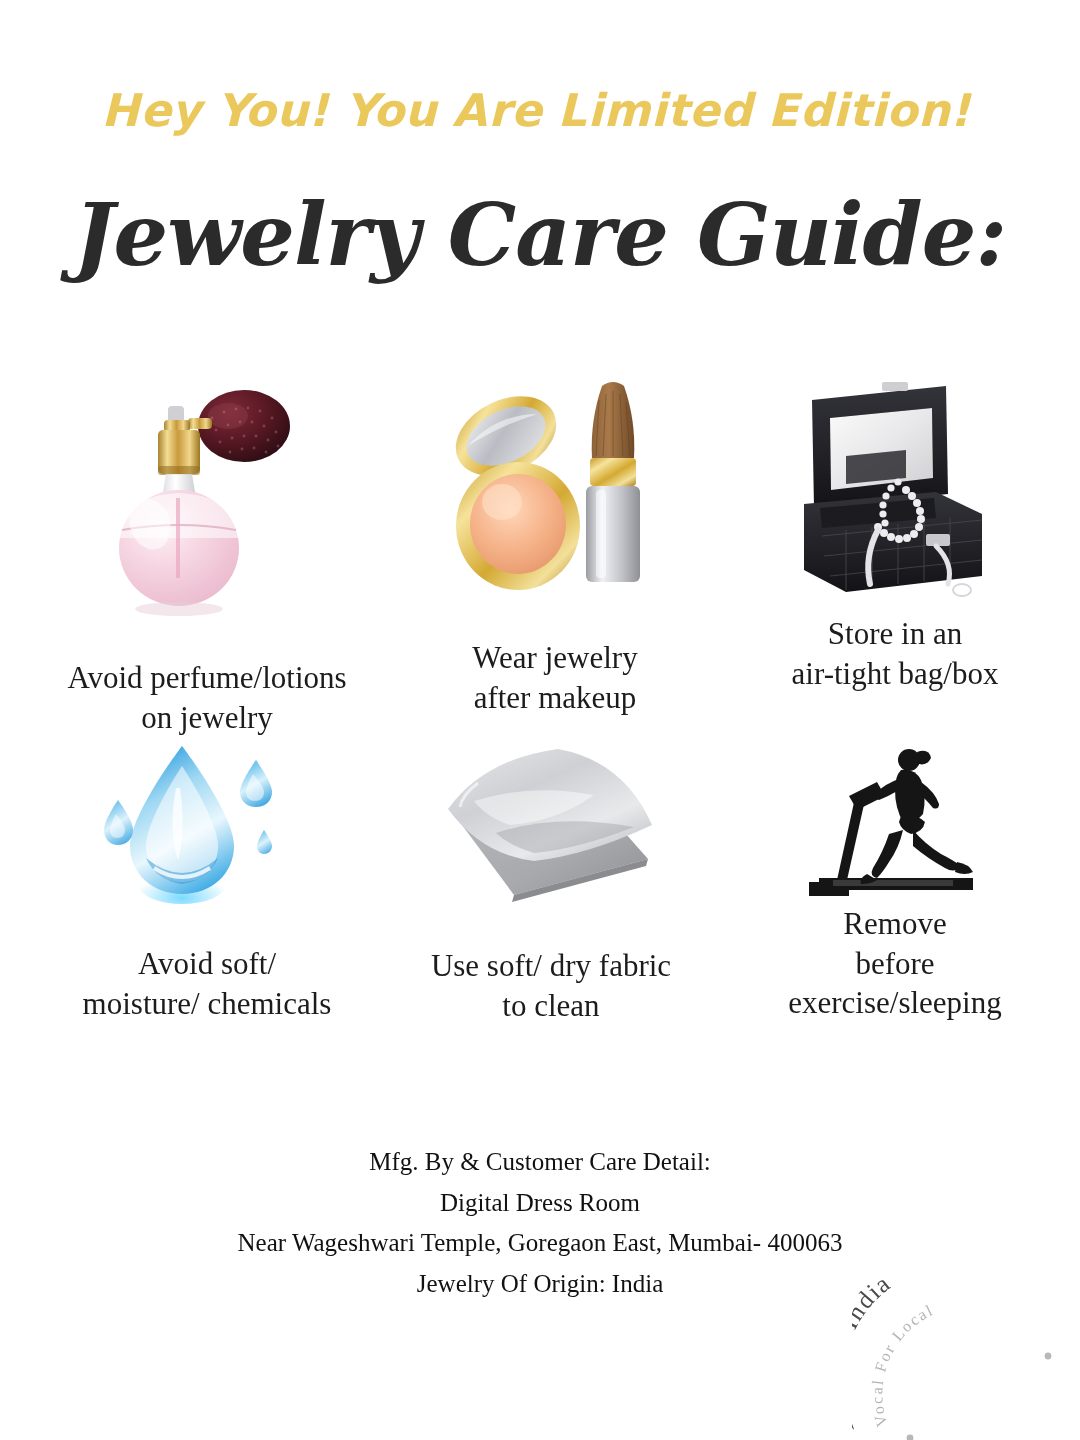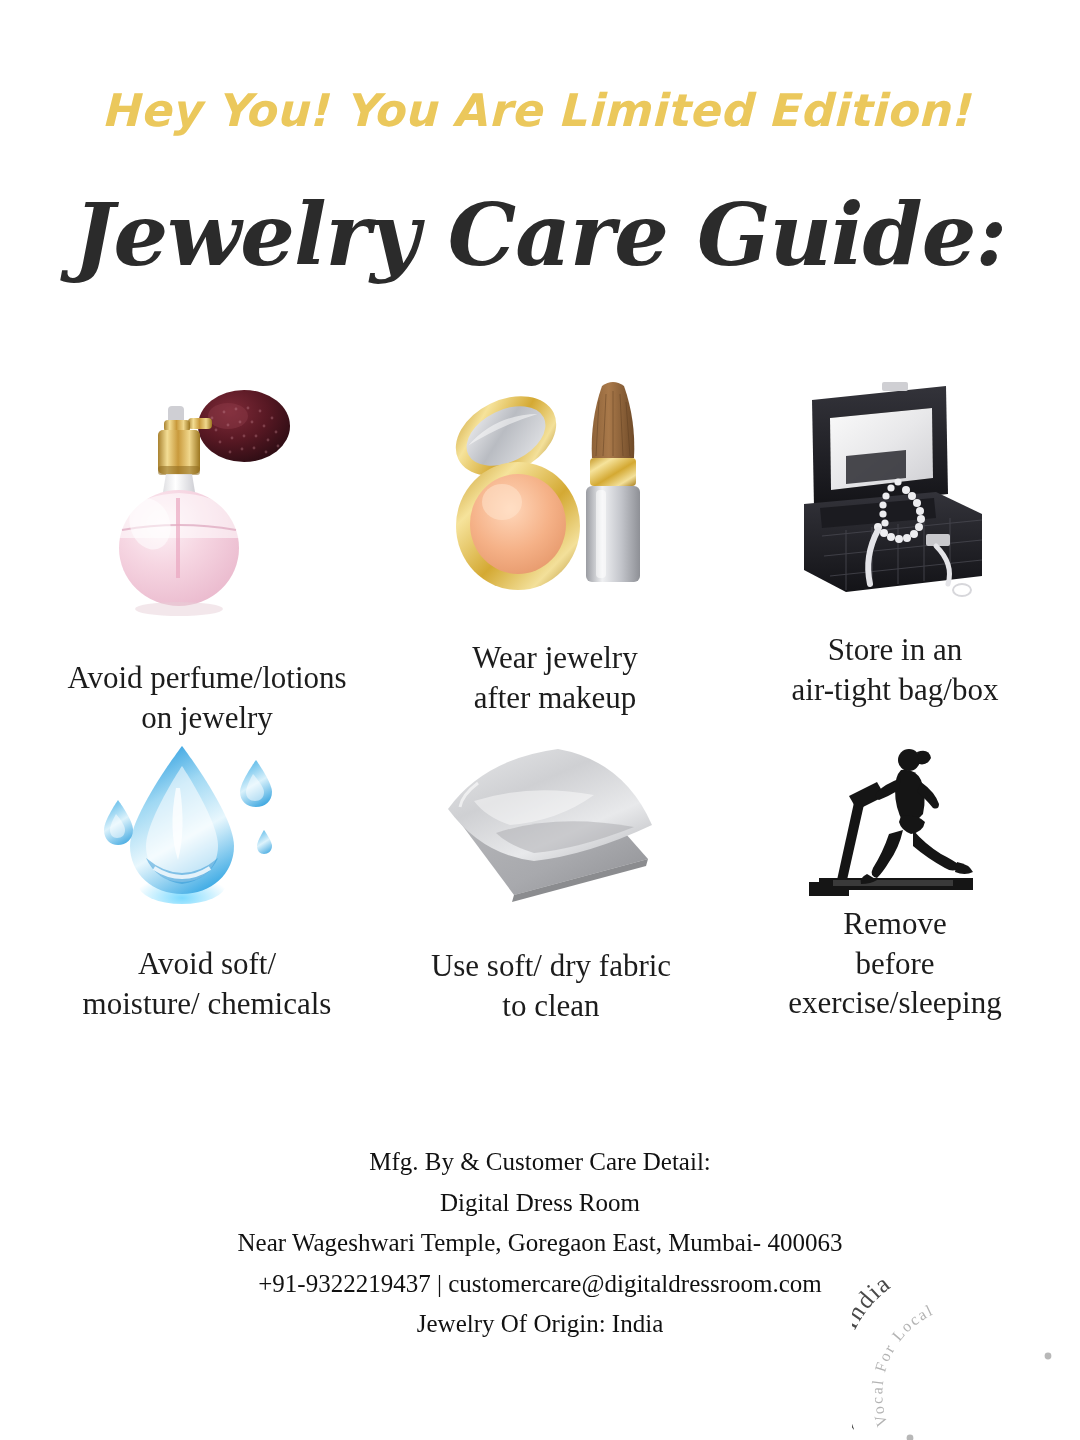--- a/index.html
+++ b/index.html
@@ -85,21 +85,21 @@
     color: #1c1c1c;
     white-space: pre-line;
   }
 
   
   .tip-1 .tip-figure { height: 250px; }
   .tip-1 .tip-caption { margin-top: 30px; }
   .tip-2 .tip-figure { height: 228px; }
   .tip-2 .tip-caption { margin-top: 32px; margin-left: 8px; }
   .tip-3 .tip-figure { height: 222px; }
-  .tip-3 .tip-caption { margin-top: 30px; }
+  .tip-3 .tip-caption { margin-top: 14px; }
 
   .tip-4 .tip-figure { height: 170px; align-items: center; }
   .tip-4 .tip-caption { margin-top: 36px; }
   .tip-5 .tip-figure { height: 170px; align-items: center; }
   .tip-5 .tip-caption { margin-top: 38px; }
   .tip-6 .tip-figure { height: 166px; align-items: center; }
   .tip-6 .tip-caption { margin-top: 0; }
 
   
   .footer {
@@ -479,21 +479,20 @@
 before
 exercise/sleeping</div>
     </div>
 
   </div>
 
   <div class="footer">
     <div class="footer-line">Mfg. By &amp; Customer Care Detail:</div>
     <div class="footer-line">Digital Dress Room</div>
     <div class="footer-line">Near Wageshwari Temple, Goregaon East, Mumbai- 400063</div>
-    <div class="footer-line">+91-9322219437 | customercare@digitaldressroom.com</div>
     <div class="footer-line">Jewelry Of Origin: India</div>
   </div>
 
   <div class="made-badge">
     <svg viewBox="0 0 215 200">
       <defs>
         <path id="outerArc" d="M 14 196 A 104 104 0 0 1 196 60" fill="none"></path>
         <path id="innerArc" d="M 46 192 A 76 76 0 0 1 190 92" fill="none"></path>
       </defs>
       <text class="badge-outer-text">

